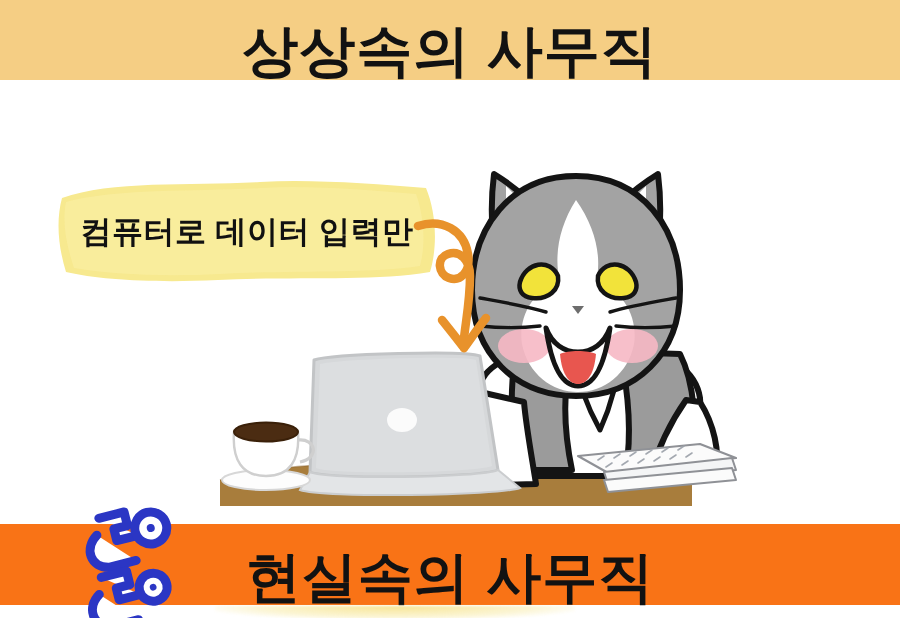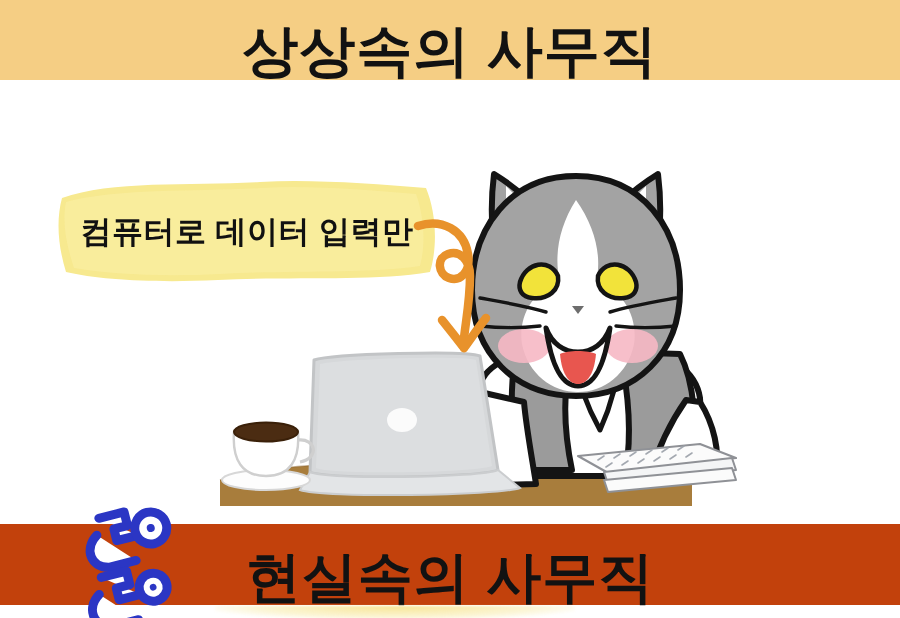--- a/index.html
+++ b/index.html
@@ -29,21 +29,21 @@
     justify-content: center;
   }
   #banner-top {
     top: 0;
     height: 80px;
     background: #f5ce84;
   }
   #banner-bottom {
     top: 524px;
     height: 81px;
-    background: #c2410c;
+    background: #f97316;
   }
   .banner-title {
     font-size: 56px;
     font-weight: 700;
     color: #121212;
     letter-spacing: 1px;
     line-height: 1;
     white-space: nowrap;
     transform: translateY(-1px);
     margin-top: 24px;

